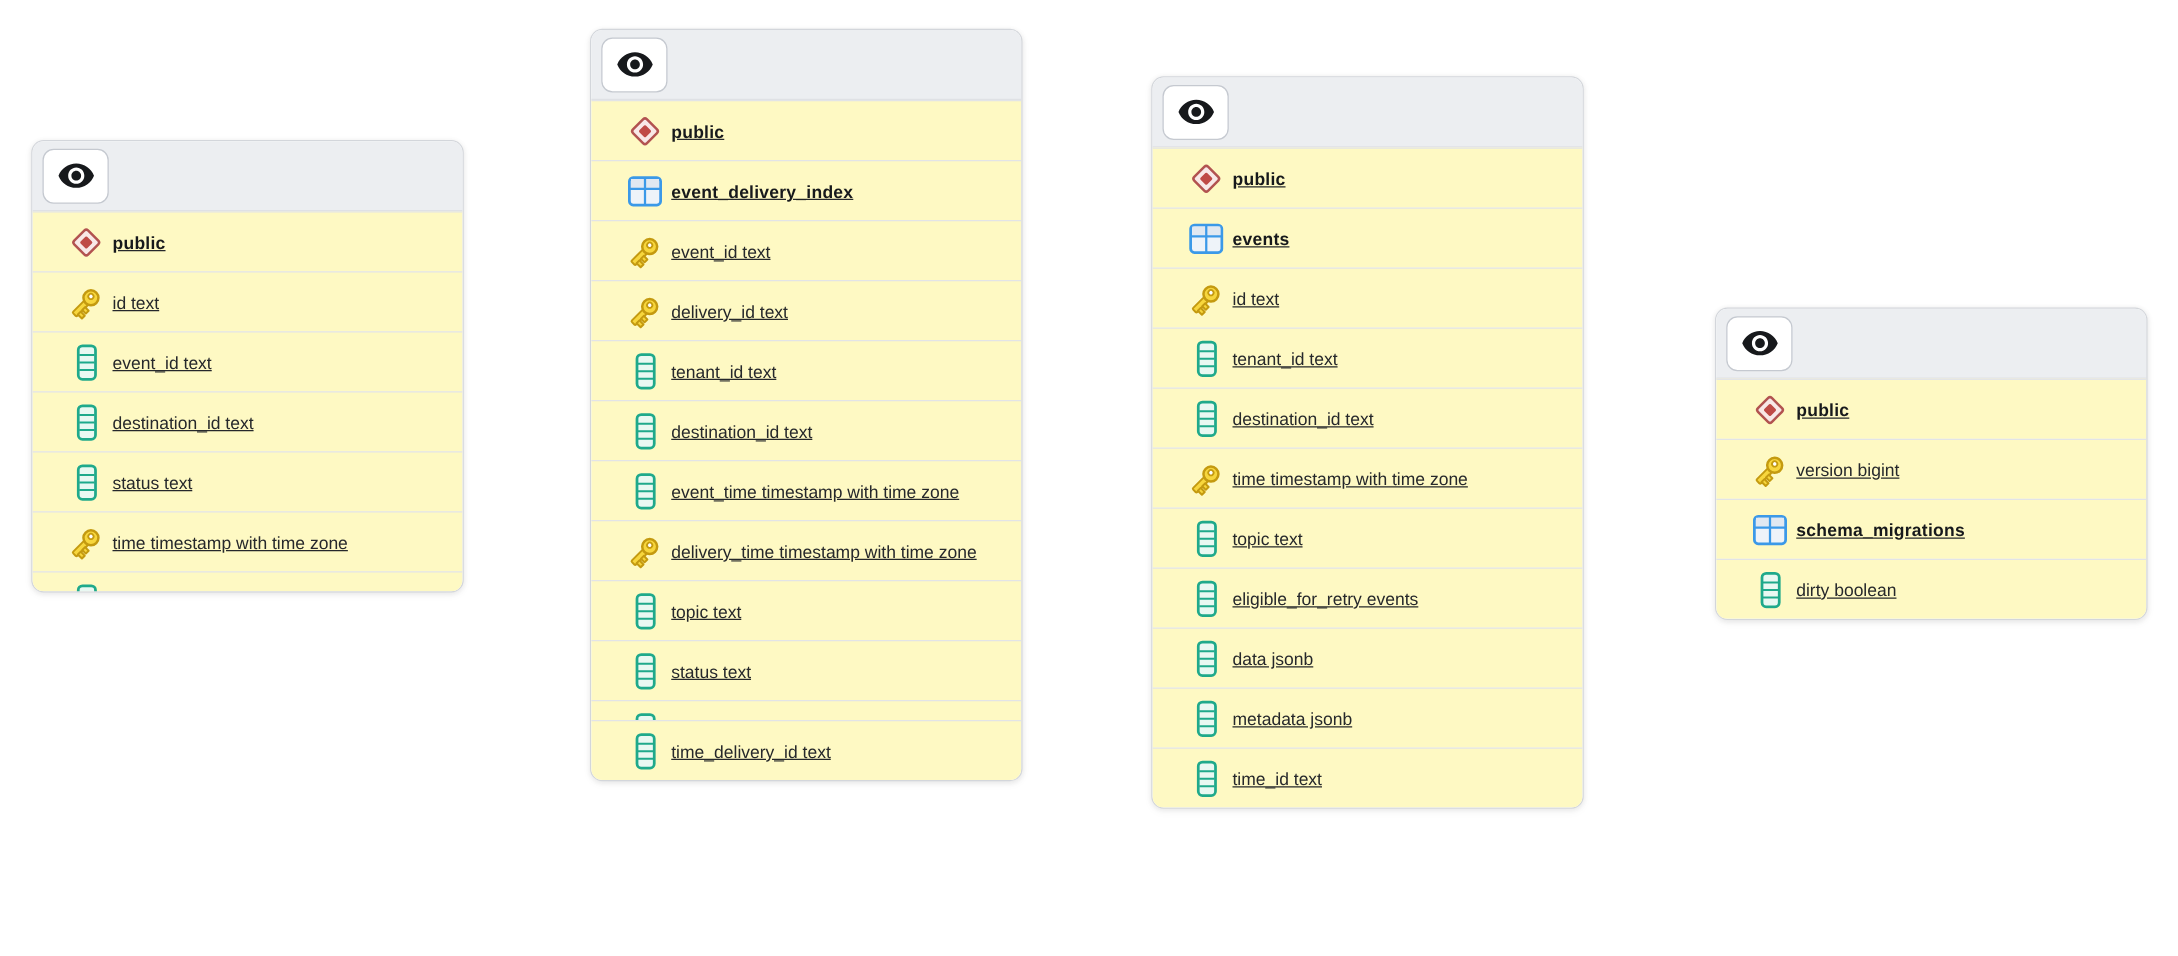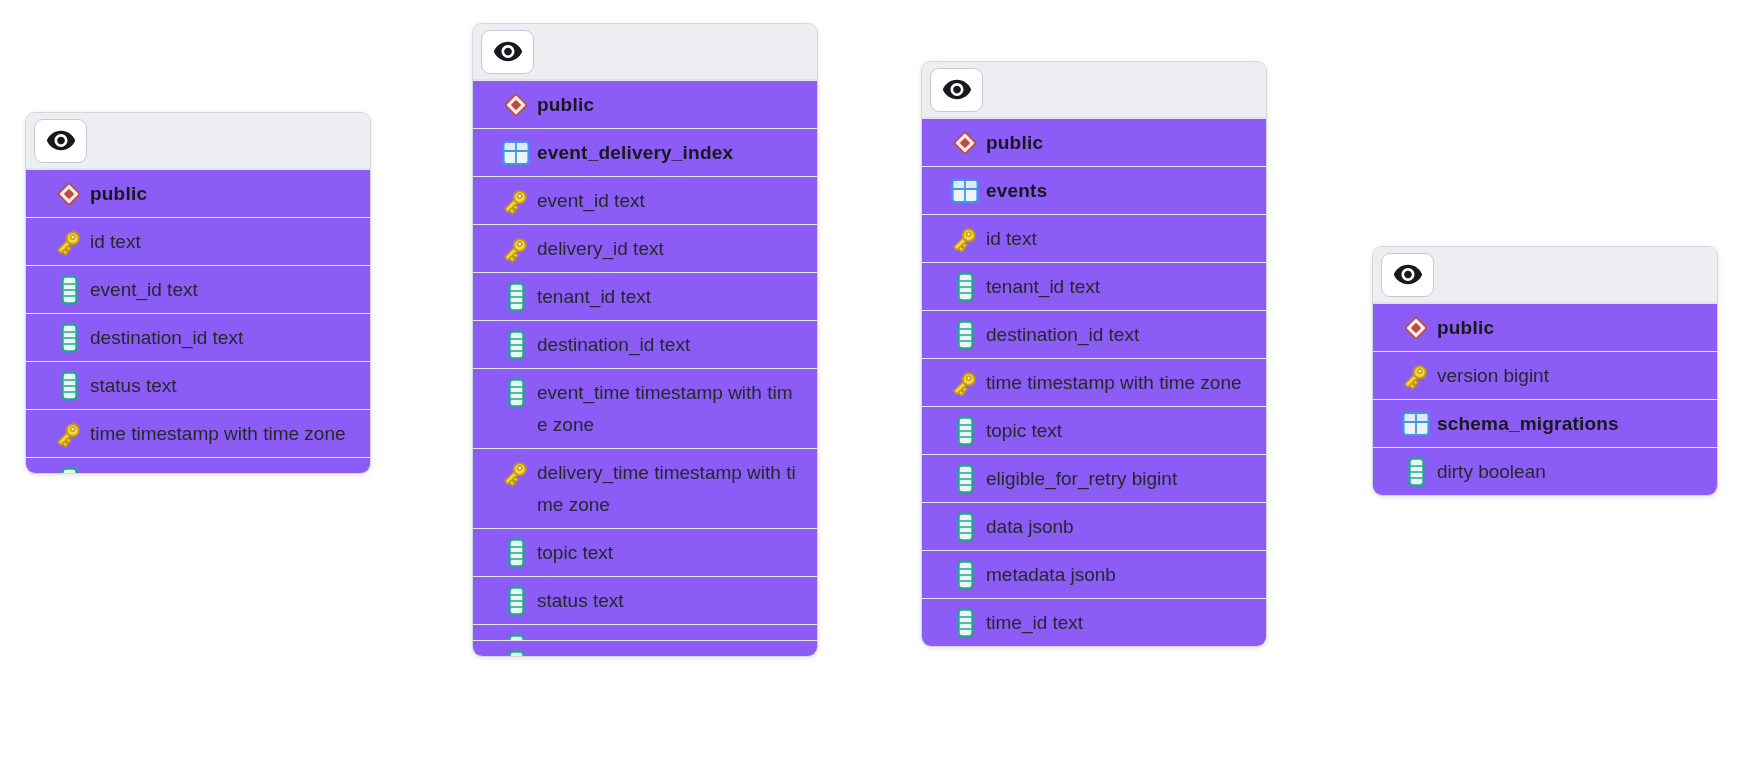--- a/index.html
+++ b/index.html
@@ -44,24 +44,25 @@
     align-items: center;
     justify-content: center;
     cursor: pointer;
     padding: 0;
   }
 
   .row {
     position: relative;
     padding: 8px 14px 7px 64px;
     line-height: 32px;
-    font-size: 19px;
+    font-size: 14px;
     color: #26282b;
-    background: #8b5cf6;
+    background: #fef9c3;
     border-top: 1px solid #e2e4e7;
+    text-decoration: underline;
   }
   .row:first-of-type { border-top: none; }
 
   .icon-slot {
     position: absolute;
     left: 25px;
     top: 8px;
     width: 36px;
     height: 32px;
     display: flex;
@@ -336,20 +337,21 @@
       <div class="row col-row">
           <span class="icon-slot">
 
             <svg width="17" height="30" viewBox="0 0 17 30" aria-hidden="true">
               <rect x="1.6" y="1.6" width="13.8" height="26.8" rx="3.4" fill="#e9f8f2" stroke="#1fa98b" stroke-width="2.2"></rect>
               <line x1="2.4" y1="9" x2="14.6" y2="9" stroke="#1fa98b" stroke-width="1.5"></line>
               <line x1="2.4" y1="15" x2="14.6" y2="15" stroke="#1fa98b" stroke-width="1.5"></line>
               <line x1="2.4" y1="21" x2="14.6" y2="21" stroke="#1fa98b" stroke-width="1.5"></line>
             </svg>
           </span>
+          <span class="label col-label">time_delivery_id text</span>
         </div>
     </div>
     <div class="card" style="left: 921px; top: 61px;">
 
       <div class="card-header">
         <button class="eye-btn">
           <svg width="38" height="31" viewBox="0 0 24 24" aria-hidden="true">
             <path fill="#17191c" d="M12 4.5C7 4.5 2.73 7.61 1 12c1.73 4.39 6 7.5 11 7.5s9.27-3.11 11-7.5C21.27 7.61 17 4.5 12 4.5zm0 12.5c-2.76 0-5-2.24-5-5s2.24-5 5-5 5 2.24 5 5-2.24 5-5 5zm0-8c-1.66 0-3 1.34-3 3s1.34 3 3 3 3-1.34 3-3-1.34-3-3-3z"></path>
           </svg>
         </button>
@@ -446,21 +448,21 @@
       <div class="row col-row">
           <span class="icon-slot">
 
             <svg width="17" height="30" viewBox="0 0 17 30" aria-hidden="true">
               <rect x="1.6" y="1.6" width="13.8" height="26.8" rx="3.4" fill="#e9f8f2" stroke="#1fa98b" stroke-width="2.2"></rect>
               <line x1="2.4" y1="9" x2="14.6" y2="9" stroke="#1fa98b" stroke-width="1.5"></line>
               <line x1="2.4" y1="15" x2="14.6" y2="15" stroke="#1fa98b" stroke-width="1.5"></line>
               <line x1="2.4" y1="21" x2="14.6" y2="21" stroke="#1fa98b" stroke-width="1.5"></line>
             </svg>
           </span>
-          <span class="label col-label">eligible_for_retry bigint</span>
+          <span class="label col-label">eligible_for_retry events</span>
         </div>
       <div class="row col-row">
           <span class="icon-slot">
 
             <svg width="17" height="30" viewBox="0 0 17 30" aria-hidden="true">
               <rect x="1.6" y="1.6" width="13.8" height="26.8" rx="3.4" fill="#e9f8f2" stroke="#1fa98b" stroke-width="2.2"></rect>
               <line x1="2.4" y1="9" x2="14.6" y2="9" stroke="#1fa98b" stroke-width="1.5"></line>
               <line x1="2.4" y1="15" x2="14.6" y2="15" stroke="#1fa98b" stroke-width="1.5"></line>
               <line x1="2.4" y1="21" x2="14.6" y2="21" stroke="#1fa98b" stroke-width="1.5"></line>
             </svg>

